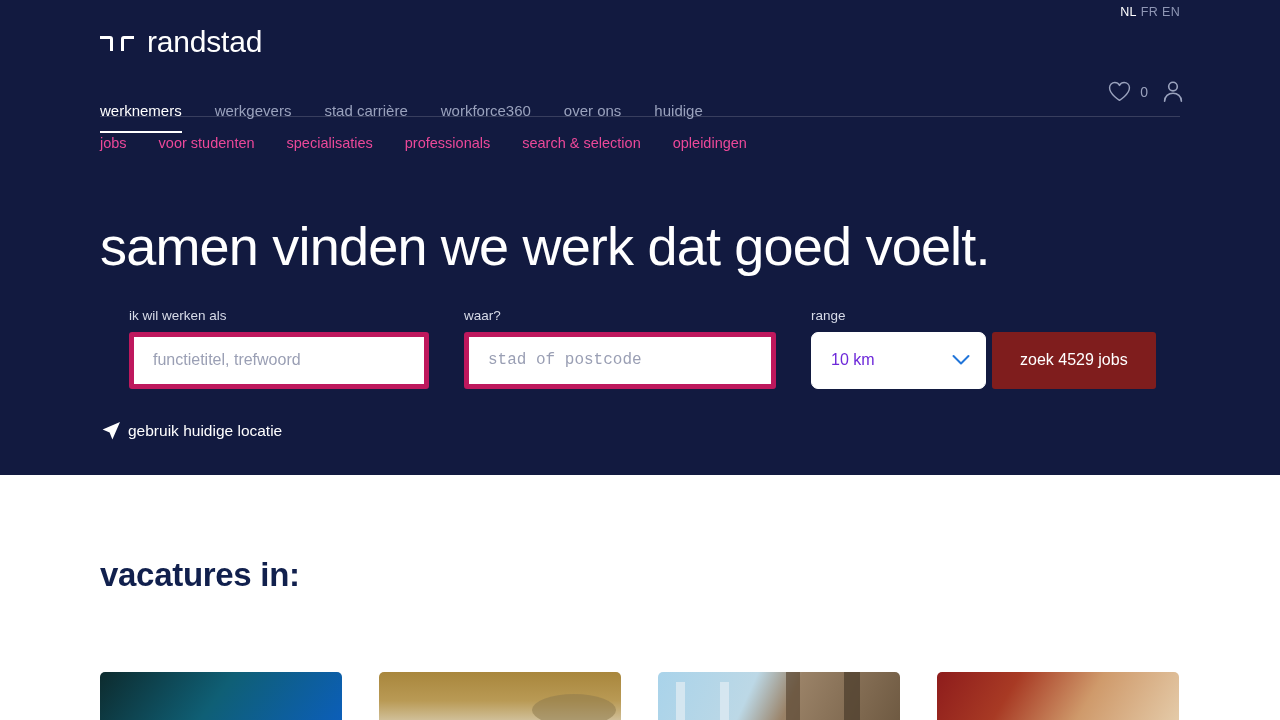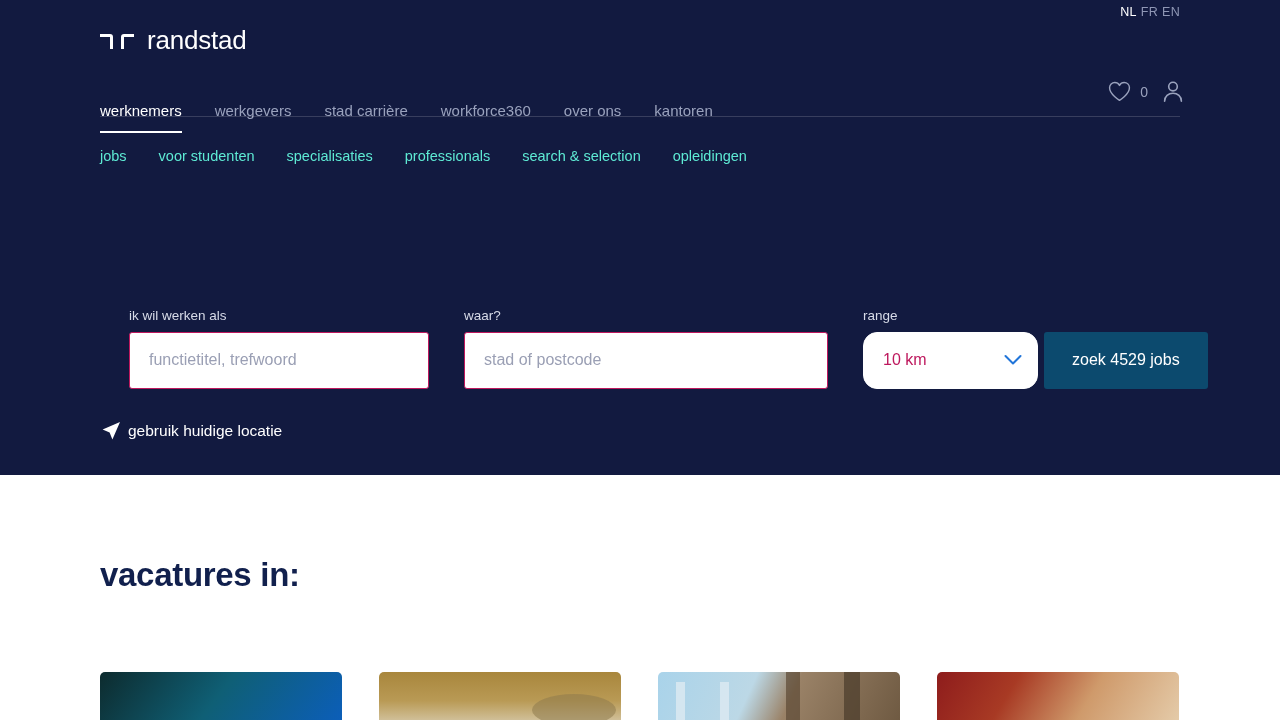--- a/index.html
+++ b/index.html
@@ -60,21 +60,21 @@
     align-items: center;
     gap: 13px;
   }
   .logo-mark {
     width: 34px;
     height: 17px;
     display: block;
   }
   .logo-text {
     color: #ffffff;
-    font-size: 26px;
+    font-size: 30px;
     letter-spacing: -0.2px;
     line-height: 1;
   }
 
   
   .nav-primary {
     position: absolute;
     left: 100px;
     top: 78px;
     display: flex;
@@ -134,25 +134,24 @@
   .nav-secondary {
     position: absolute;
     left: 100px;
     top: 135px;
     display: flex;
     align-items: center;
     gap: 32px;
     font-size: 14.5px;
   }
   .nav-secondary a {
-    color: #5eead4;
+    color: #ec4899;
     text-decoration: none;
     cursor: pointer;
     white-space: nowrap;
-    margin-top: 13px;
   }
 
   
   .headline {
     position: absolute;
     left: 100px;
     top: 216px;
     color: #ffffff;
     font-size: 54px;
     line-height: 1.12;
@@ -174,63 +173,63 @@
   .field-label {
     color: #d7dbe8;
     font-size: 13.5px;
     margin-bottom: 9px;
     line-height: 1;
   }
   .text-input {
     width: 300px;
     height: 57px;
     background: #ffffff;
-    border: 1px solid #be185d;
+    border: 5px solid #be185d;
     border-radius: 3px;
     padding: 0 19px;
     font-family: "Liberation Sans", sans-serif;
     font-size: 16px;
     color: #11204d;
     outline: none;
   }
   .text-input::placeholder { color: #9a9fb4; }
-  .text-input.wide { width: 364px; }
+  .text-input.wide { width: 312px; font-family: Liberation Mono, monospace; }
 
   .select-wrap {
     position: relative;
     width: 175px;
     height: 57px;
   }
   .select-input {
     width: 175px;
     height: 57px;
     background: #ffffff;
     border: 1px solid #ffffff;
-    border-radius: 14px;
+    border-radius: 7px;
     padding: 0 42px 0 19px;
     font-family: "Liberation Sans", sans-serif;
     font-size: 16px;
-    color: #be185d;
+    color: #6d28d9;
     outline: none;
     display: flex;
     align-items: center;
     cursor: pointer;
   }
   .chevron {
     position: absolute;
     right: 16px;
     top: 50%;
     transform: translateY(-50%);
     pointer-events: none;
   }
 
   .search-btn {
     height: 57px;
     padding: 0 28px;
-    background: #0c4a6e;
+    background: #7f1d1d;
     border: none;
     border-radius: 3px;
     color: #ffffff;
     font-family: "Liberation Sans", sans-serif;
     font-size: 16px;
     cursor: pointer;
     white-space: nowrap;
   }
 
   
@@ -299,21 +298,21 @@
       </svg>
       <span class="logo-text">randstad</span>
     </div>
 
     <nav class="nav-primary">
       <a class="active">werknemers</a>
       <a>werkgevers</a>
       <a>stad carrière</a>
       <a>workforce360</a>
       <a>over ons</a>
-      <a>kantoren</a>
+      <a>huidige</a>
     </nav>
 
     <div class="header-actions">
       <div class="icon-btn">
         <svg width="23" height="21" viewBox="0 0 24 22" fill="none">
           <path d="M12 20.2C12 20.2 1.6 13.9 1.6 7.1 C1.6 3.9 4.1 1.6 7.1 1.6 C9.3 1.6 11.1 2.9 12 4.6 C12.9 2.9 14.7 1.6 16.9 1.6 C19.9 1.6 22.4 3.9 22.4 7.1 C22.4 13.9 12 20.2 12 20.2 Z" stroke="#9aa2bd" stroke-width="1.5" stroke-linejoin="round"></path>
         </svg>
         <span class="fav-count">0</span>
       </div>
       <div class="icon-btn">
@@ -328,20 +327,21 @@
 
     <nav class="nav-secondary">
       <a>jobs</a>
       <a>voor studenten</a>
       <a>specialisaties</a>
       <a>professionals</a>
       <a>search &amp; selection</a>
       <a>opleidingen</a>
     </nav>
 
+    <h1 class="headline">samen vinden we werk dat goed voelt.</h1>
 
     <form class="searchform">
       <div class="field-group">
         <label class="field-label">ik wil werken als</label>
         <input class="text-input" type="text" placeholder="functietitel, trefwoord" style="">
       </div>
 
       <div class="field-group">
         <label class="field-label">waar?</label>
         <input class="text-input wide" type="text" placeholder="stad of postcode" style="">

